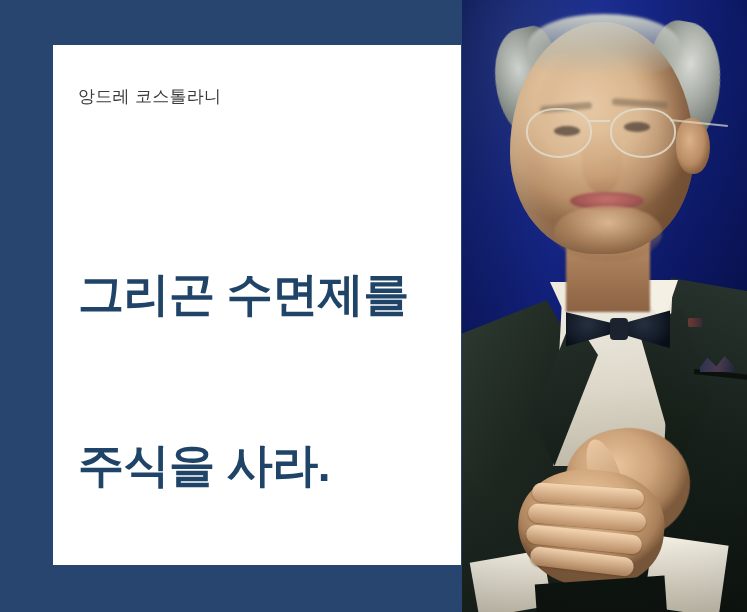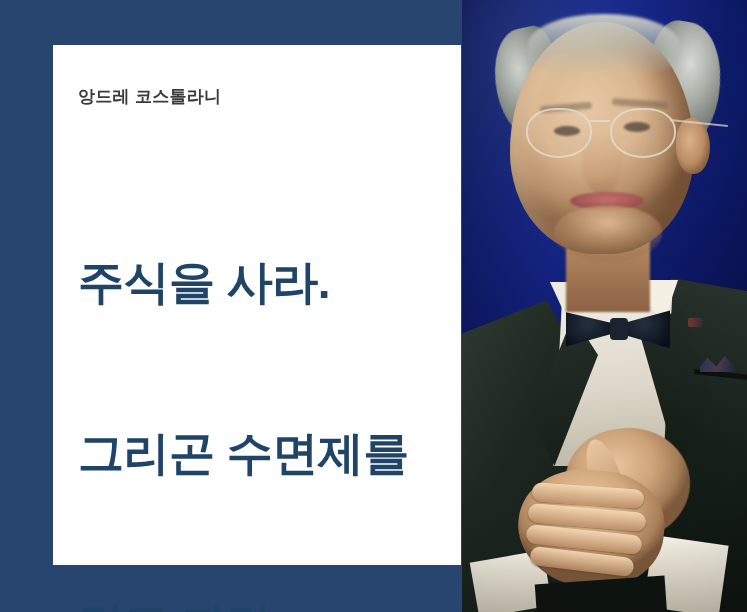--- a/index.html
+++ b/index.html
@@ -398,24 +398,24 @@
     top: 45px;
     width: 408px;
     height: 520px;
     background: #ffffff;
     box-sizing: border-box;
     padding: 40px 30px 0 25px;
   }
 
   .attribution {
     font-size: 17px;
-    font-weight: bold;
+    font-weight: normal;
     color: #3a3a3a;
     letter-spacing: .3px;
-    margin: 0 0 32px 0;
+    margin: 0 0 44px 0;
     white-space: pre;
   }
 
   .quote {
     margin: 0;
     color: #1f4468;
     font-size: 46px;
     font-weight: bold;
     line-height: 57px;
     letter-spacing: -0.5px;
@@ -481,22 +481,22 @@
     <div class="ph-finger f4"></div>
     <div class="ph-sleeve-b"></div>
 
     <div class="ph-vignette"></div>
   </div>
 
   <div class="card">
     <p class="attribution">앙드레 코스톨라니</p>
 
     <blockquote class="quote">
+      <span class="quote-line">그리곤 수면제를</span>
       <span class="quote-line">주식을 사라.</span>
-      <span class="quote-line">그리곤 수면제를</span>
       <span class="quote-line">먹고 자라.</span>
       
       
       
     </blockquote>
   </div>
 
 </div>
 
 </body></html>

